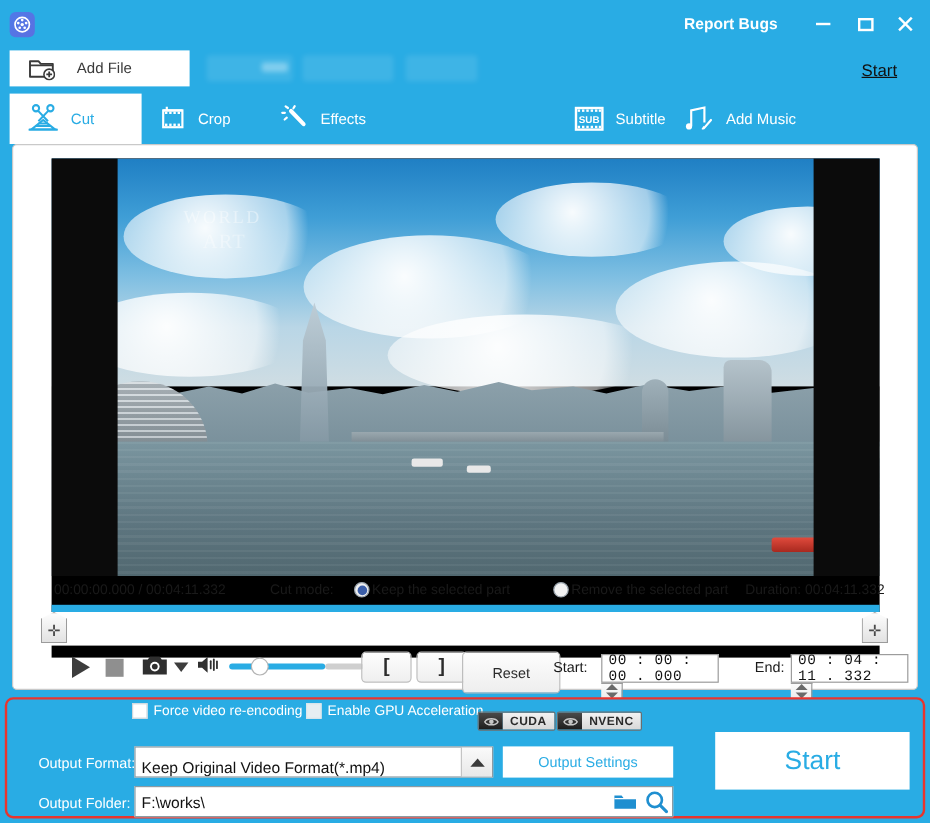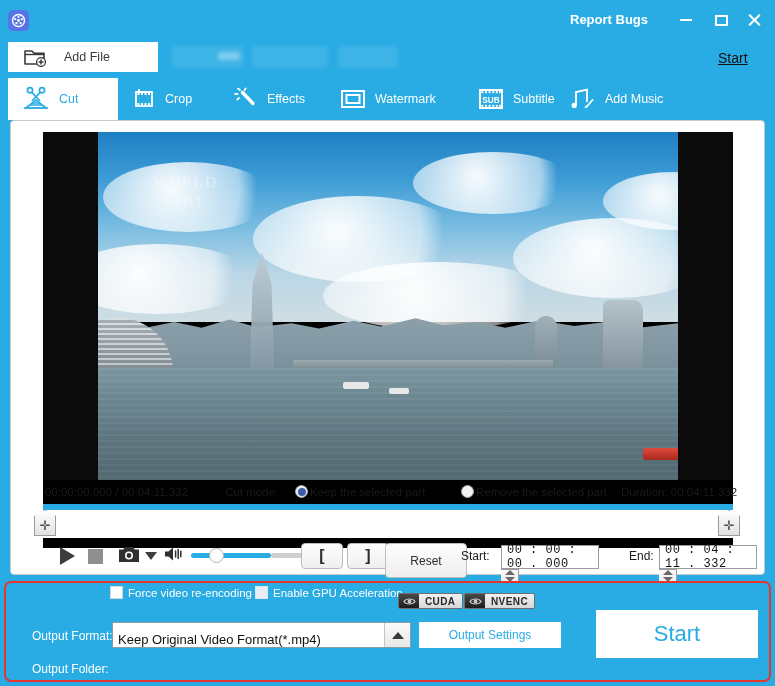--- a/index.html
+++ b/index.html
@@ -419,29 +419,20 @@
         <svg width="24" height="24" viewBox="0 0 24 24">
           <g stroke="#ffffff" stroke-width="1.8" stroke-linecap="round">
             <path d="M8.5 5.5 L19 16.5" stroke-width="3.4"></path>
             <path d="M6 3 L4 1.6 M3.4 7 L1.2 7 M5 11 L3.2 12.6 M10.5 3.2 L11.6 1.4"></path>
           </g>
         </svg>
       </span>
       <span class="tab-label">Effects</span>
     </div>
 
-    <div class="tab tab-watermark">
-      <span class="ico">
-        <svg width="26" height="22" viewBox="0 0 26 22">
-          <rect x="2" y="3" width="22" height="16" fill="none" stroke="#ffffff" stroke-width="2"></rect>
-          <rect x="6.5" y="7" width="13" height="8" fill="none" stroke="#ffffff" stroke-width="2"></rect>
-        </svg>
-      </span>
-      <span class="tab-label">Watermark</span>
-    </div>
 
     <div class="tab tab-subtitle">
       <span class="ico">
         <svg width="26" height="22" viewBox="0 0 26 22">
           <rect x="2" y="2" width="22" height="18" fill="none" stroke="#ffffff" stroke-width="2"></rect>
           <g fill="#ffffff">
             <rect x="3.4" y="3.2" width="2" height="2"></rect>
               <rect x="7" y="3.2" width="2" height="2"></rect>
             <rect x="10.6" y="3.2" width="2" height="2"></rect>
               <rect x="14.2" y="3.2" width="2" height="2"></rect>
@@ -625,17 +616,32 @@
     <span class="of-label">Output Format:</span>
     <div class="of-combo">
       <span class="of-combo-text">Keep Original Video Format(*.mp4)</span>
       <span class="of-combo-arrow">
         <span class="caret-up"></span>
       </span>
     </div>
     <div class="out-settings-btn">Output Settings</div>
 
     <span class="ofo-label">Output Folder:</span>
+    <div class="ofo-field">
+      <span class="ofo-text">F:\works\</span>
+      <span class="ofo-icon">
+        <svg width="20" height="16" viewBox="0 0 20 16">
+          <path d="M1 3 h6 l1.6 2 H19 V14 H1 Z" fill="#1f8fd0"></path>
+          <path d="M1 5.6 h18" stroke="#ffffff" stroke-width="1"></path>
+        </svg>
+      </span>
+      <span class="ofo-icon">
+        <svg width="20" height="20" viewBox="0 0 20 20">
+          <circle cx="8.6" cy="8.6" r="6" fill="none" stroke="#1f8fd0" stroke-width="2.2"></circle>
+          <path d="M13.2 13.2 L18.4 18.4" stroke="#1f8fd0" stroke-width="2.6" stroke-linecap="round"></path>
+        </svg>
+      </span>
+    </div>
 
     <div class="start-btn">Start</div>
   </div>
 
 </div>
 
 </body></html>

